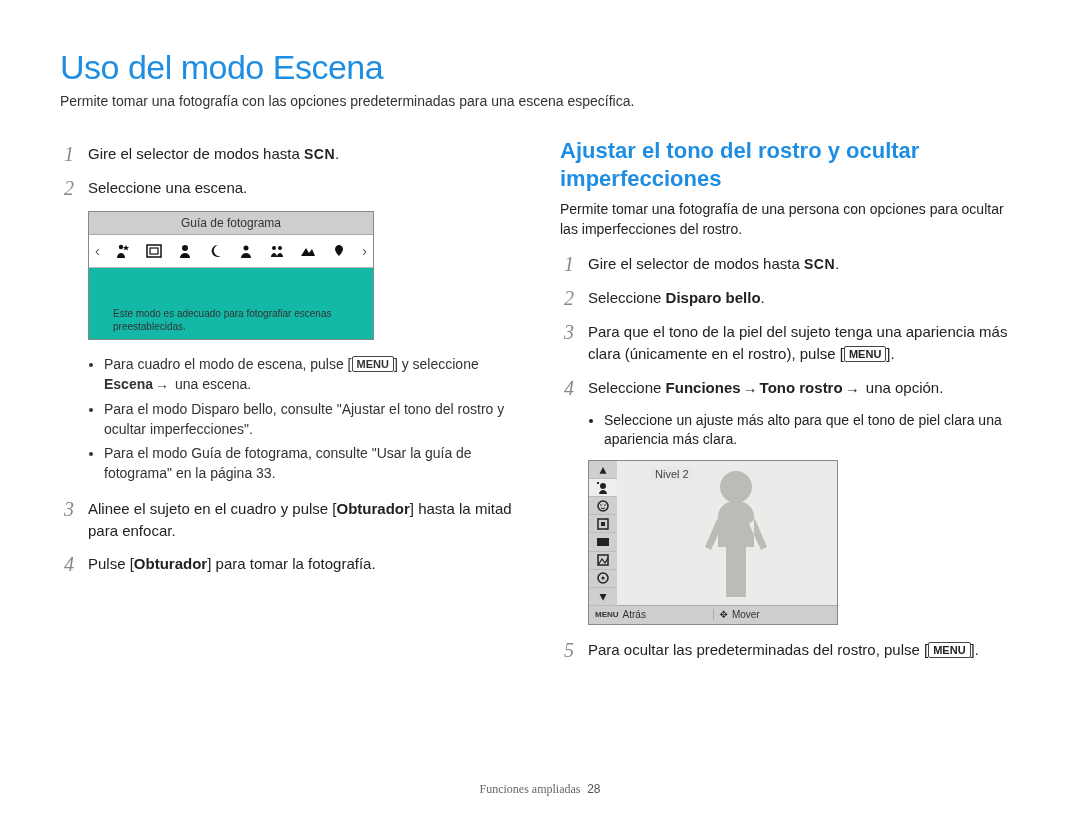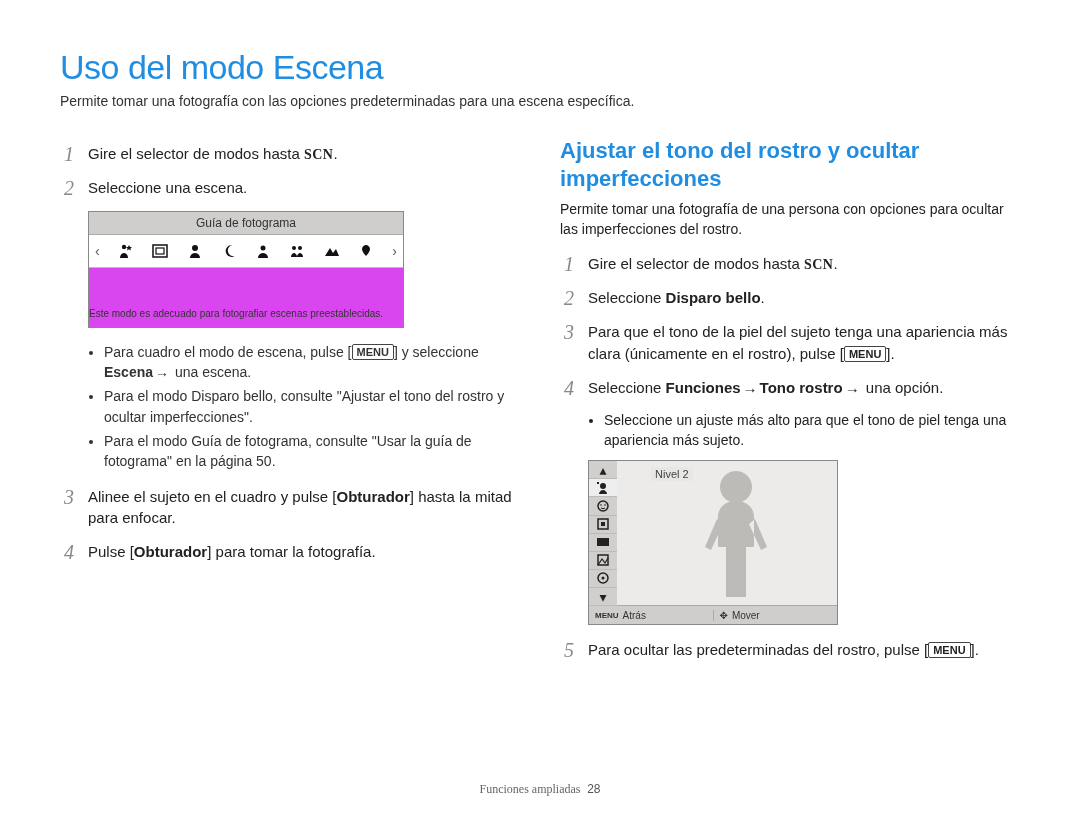--- a/index.html
+++ b/index.html
@@ -49,21 +49,21 @@
     line-height: 1.1;
     width: 18px;
     flex: none;
     text-align: center;
   }
   .steptext {
     flex: 1;
   }
   .scn {
     font-weight: bold;
-    font-family: Liberation Serif, serif;
+    font-family: Liberation Sans, sans-serif;
     letter-spacing: 0.5px;
     font-size: 14px;
   }
   .menu-box {
     display: inline-block;
     border: 1px solid #444;
     border-radius: 2px;
     padding: 0px 4px;
     font-size: 11px;
     font-weight: bold;
@@ -101,21 +101,21 @@
     margin: 0 0 8px 0;
   }
   .subintro {
     font-size: 14px;
     line-height: 1.4;
     margin: 0 0 14px 0;
   }
 
   
   .screen1 {
-    width: 316px;
+    width: 286px;
     margin: 4px 0 14px 28px;
     border: 1px solid #888;
     background: #d9d8d6;
     box-sizing: border-box;
   }
   .screen1 .bar {
     background: #cfcecc;
     text-align: center;
     font-size: 12px;
     padding: 4px 0;
@@ -141,23 +141,23 @@
     border: none;
     display: flex;
     align-items: center;
     justify-content: center;
     font-size: 15px;
     color: #111;
   }
   .screen1 .desc {
     font-size: 10px;
     color: #333;
-    padding: 40px 8px 6px 0;
+    padding: 40px 8px 6px 24px;
     border-top: 1px solid #bbb;
-    background: #d946ef;
+    background: #14b8a6;
     line-height: 1.25;
   }
 
   
   .screen2 {
     width: 250px;
     margin: 6px 0 14px 28px;
     border: 1px solid #888;
     background: #e4e3e1;
     position: relative;
@@ -313,21 +313,21 @@
         <span class="nav">›</span>
       </div>
       <div class="desc">Este modo es adecuado para fotografiar escenas preestablecidas.</div>
     </div>
 
     <ul class="bullets">
       <li>
         <span>Para cuadro el modo de escena, pulse [</span><span class="menu-box">MENU</span><span>] y seleccione </span><span class="bold">Escena</span><span class="arrow">→</span><span> una escena.</span>
       </li>
       <li>Para el modo Disparo bello, consulte "Ajustar el tono del rostro y ocultar imperfecciones".</li>
-      <li>Para el modo Guía de fotograma, consulte "Usar la guía de fotograma" en la página 50.</li>
+      <li>Para el modo Guía de fotograma, consulte "Usar la guía de fotograma" en la página 33.</li>
     </ul>
 
     <div class="step">
       <div class="stepnum">3</div>
       <div class="steptext">
         <span>Alinee el sujeto en el cuadro y pulse [</span><span class="bold">Obturador</span><span>] hasta la mitad para enfocar.</span>
       </div>
     </div>
 
     <div class="step">
@@ -366,21 +366,21 @@
     </div>
 
     <div class="step">
       <div class="stepnum">4</div>
       <div class="steptext">
         <span>Seleccione </span><span class="bold">Funciones</span><span class="arrow">→</span><span class="bold">Tono rostro</span><span class="arrow">→</span><span> una opción.</span>
       </div>
     </div>
 
     <ul class="subbullets">
-      <li>Seleccione un ajuste más alto para que el tono de piel tenga una apariencia más sujeto.</li>
+      <li>Seleccione un ajuste más alto para que el tono de piel clara una apariencia más clara.</li>
     </ul>
 
     <div class="screen2">
       <div class="left-icons">
         <div class="licon">▴</div>
         <div class="licon sel">
           <svg width="16" height="16" viewBox="0 0 16 16">
               <circle cx="8" cy="6" r="3" fill="#222"></circle>
               <path d="M4 14c0-2 2-4 4-4s4 2 4 4z" fill="#222"></path>
               <path d="M2 2l2 2M2 4l2-2" stroke="#222" stroke-width="1"></path>

